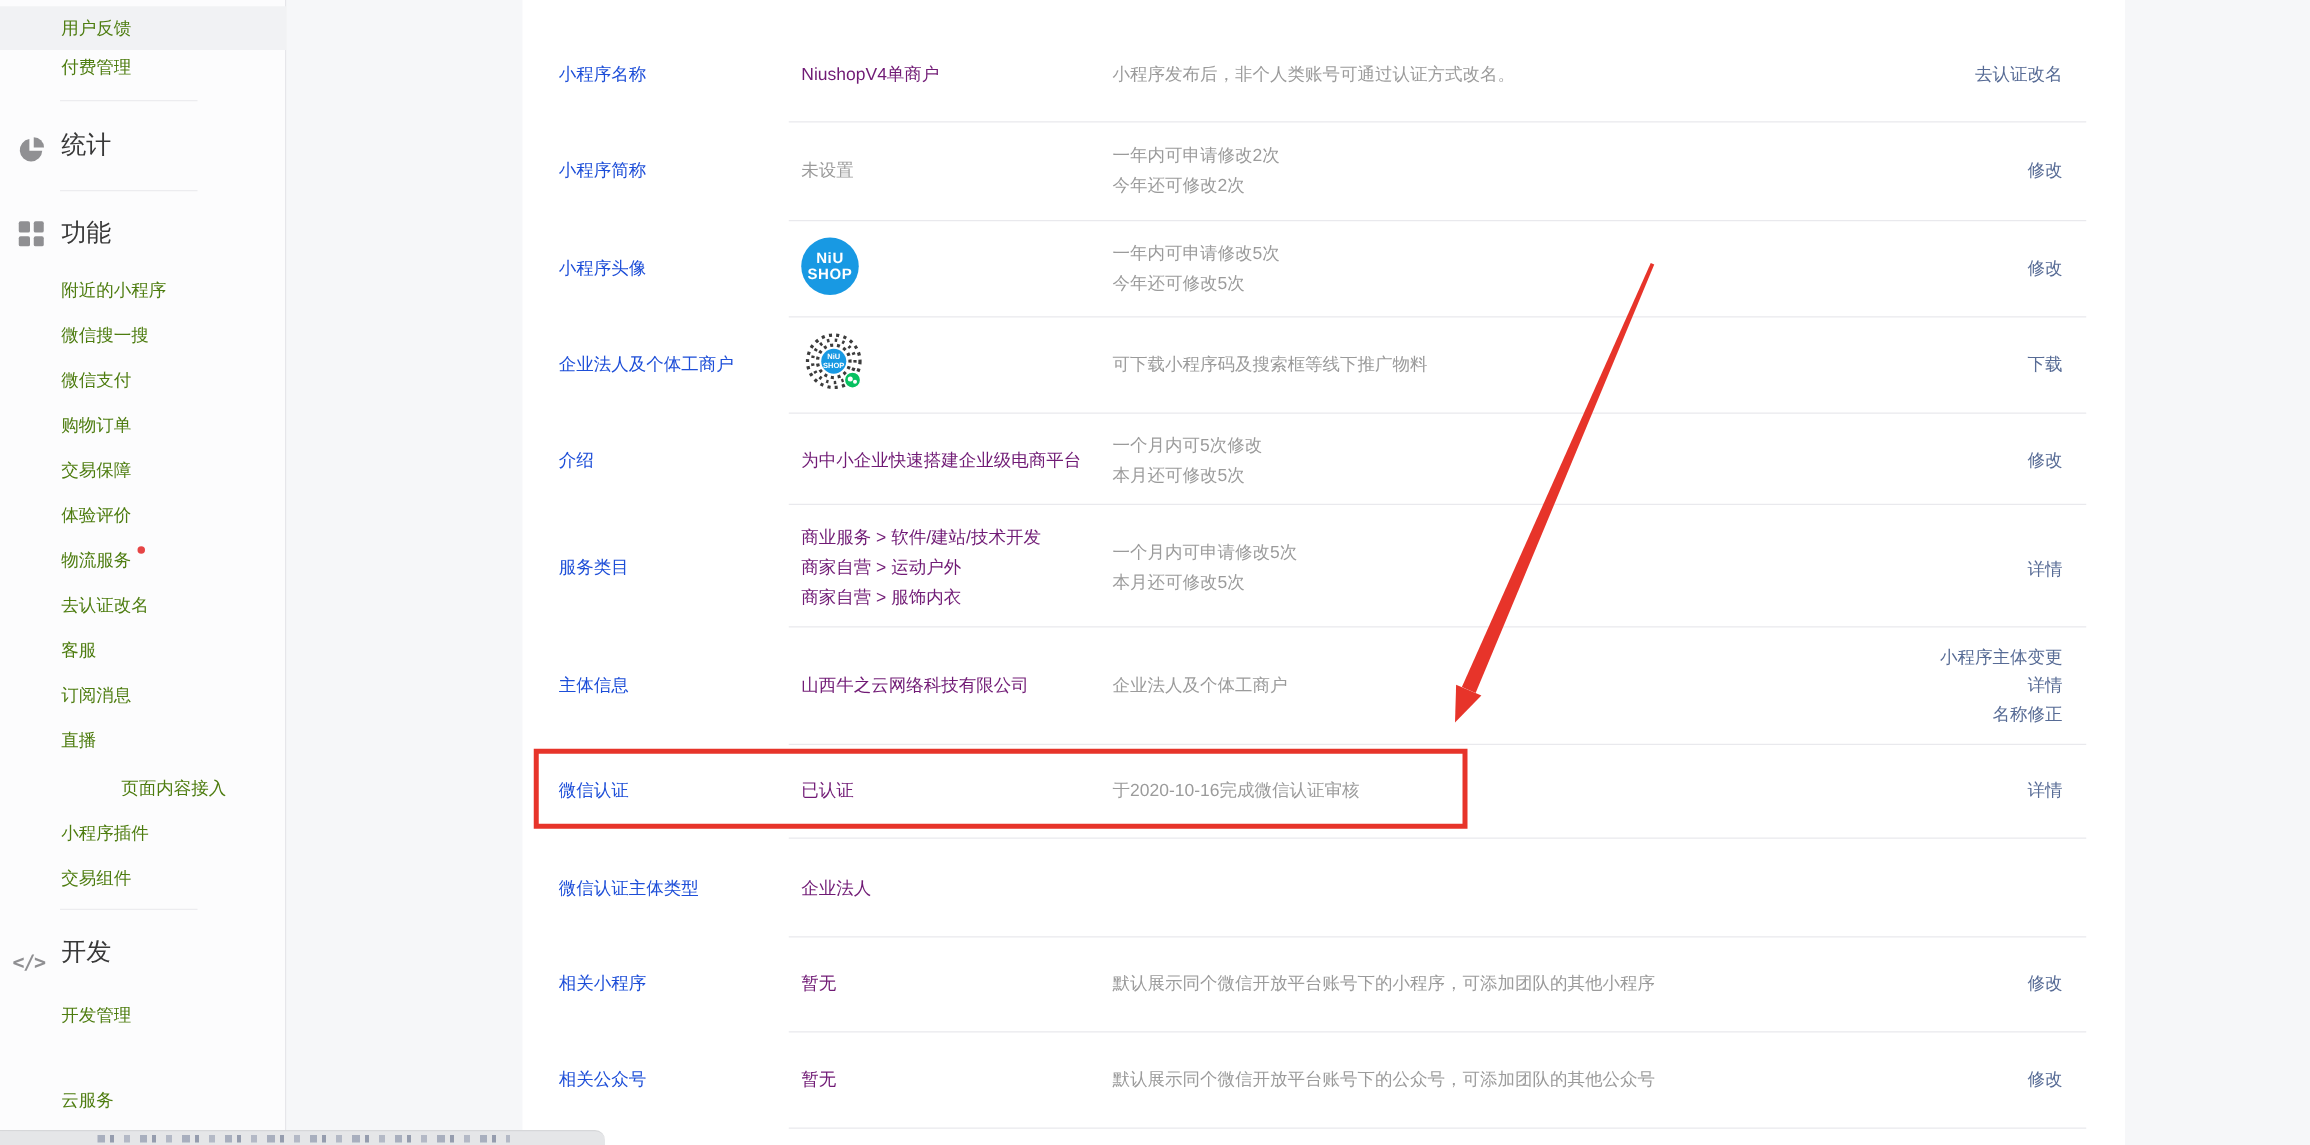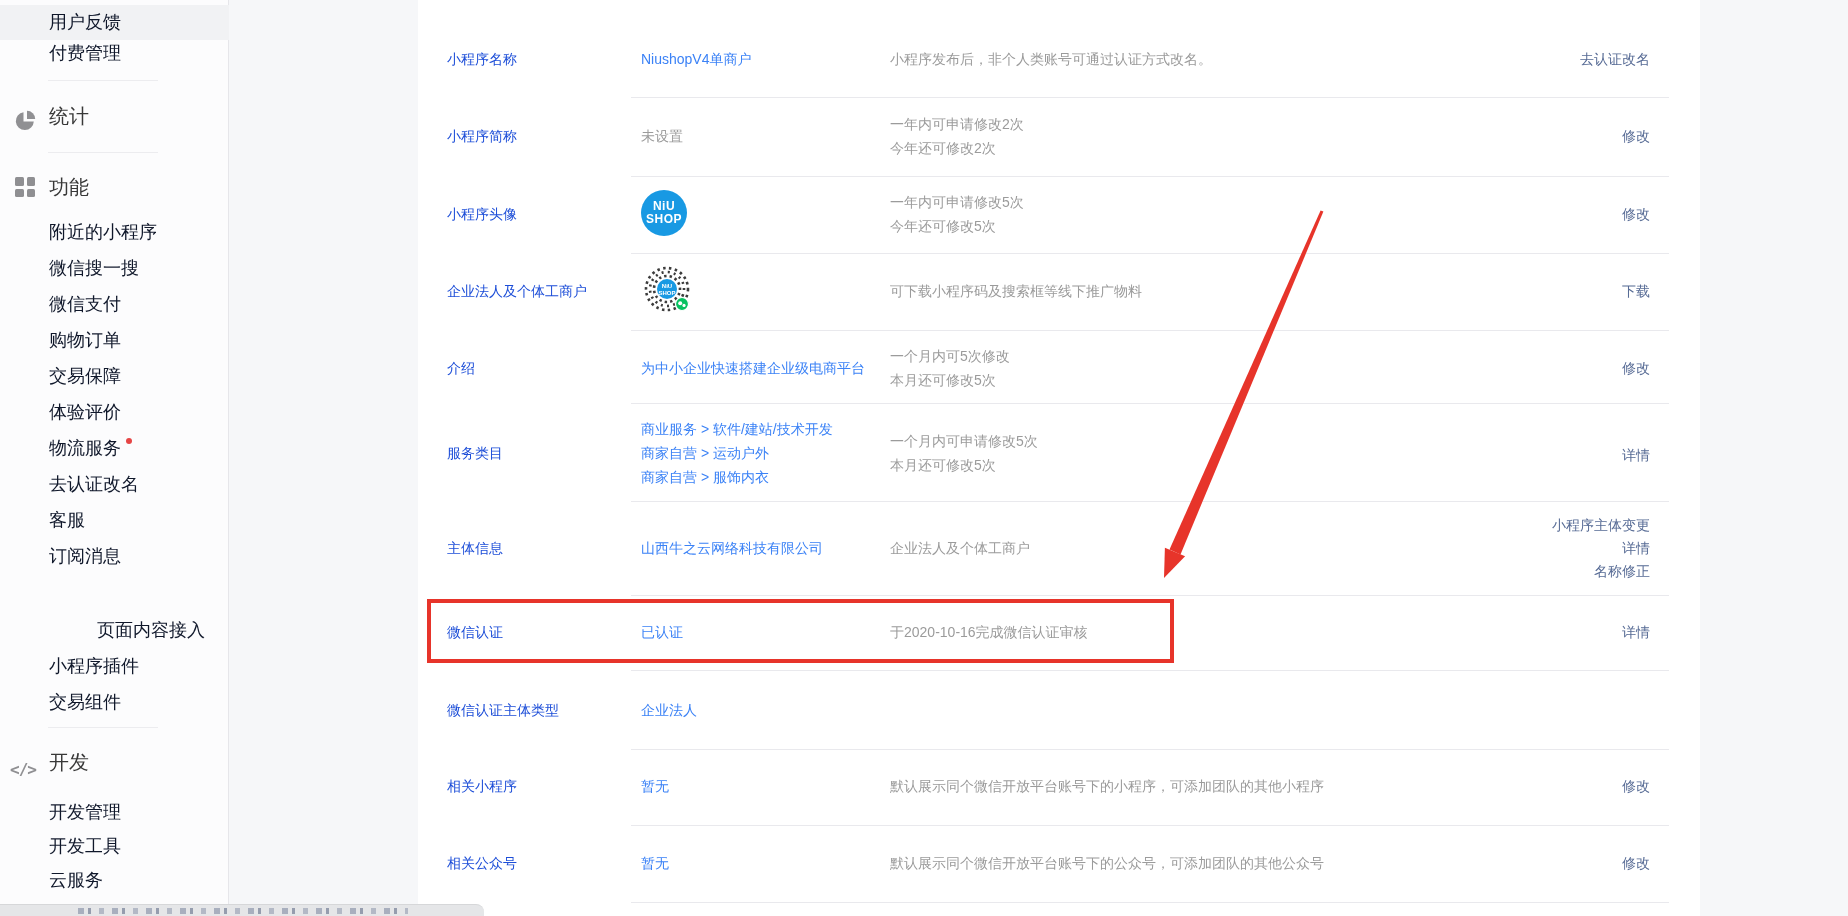--- a/index.html
+++ b/index.html
@@ -4,40 +4,40 @@
 <style>
   html,body{margin:0;padding:0;}
   body{
     width:1848px;height:916px;position:relative;overflow:hidden;
     background:#f6f7f9;
     font-family:"Liberation Sans","DejaVu Sans",sans-serif;
     color:#353535;-webkit-font-smoothing:antialiased;
   }
   
   .sidebar{position:absolute;left:0;top:0;width:229px;height:916px;background:#fcfcfd;border-right:1px solid #e6e6ea;box-sizing:border-box;}
-  .side-item{position:absolute;left:0;width:229px;height:36px;line-height:36px;padding-left:49px;box-sizing:border-box;font-size:18px;color:#0f172a;cursor:pointer;white-space:nowrap;}
+  .side-item{position:absolute;left:0;width:229px;height:36px;line-height:36px;padding-left:49px;box-sizing:border-box;font-size:14px;color:#4d7c0f;cursor:pointer;white-space:nowrap;}
   .side-item.small{height:34px;line-height:34px;}
   .side-item.active{background:#f1f2f4;}
   .side-section{position:absolute;left:0;width:229px;height:40px;line-height:40px;font-size:20px;color:#383838;cursor:pointer;text-align:right;}
   .side-section .sec-label{position:absolute;left:49px;top:0;}
   .side-divider{position:absolute;left:48px;width:110px;height:1px;background:#ececef;}
   .icon-box{position:absolute;left:14px;top:9px;width:22px;height:22px;}
   .grid-icon{position:absolute;left:15px;top:10px;width:20px;height:20px;}
   .grid-icon i{position:absolute;width:8.5px;height:8.5px;background:#8f8f92;border-radius:1.5px;}
   .grid-icon i:nth-child(1){left:0;top:0;}
   .grid-icon i:nth-child(2){right:0;top:0;}
   .grid-icon i:nth-child(3){left:0;bottom:0;}
   .grid-icon i:nth-child(4){right:0;bottom:0;}
   .code-icon{position:absolute;left:10px;top:8px;font-family:"DejaVu Sans Mono","Liberation Mono",monospace;font-size:16px;font-weight:bold;color:#8f8f92;letter-spacing:-1px;}
   .red-dot{display:inline-block;width:6px;height:6px;border-radius:50%;background:#e64545;margin-left:5px;vertical-align:10px;}
   
   .card{position:absolute;left:418px;top:0;width:1282px;height:916px;background:#ffffff;}
   .cell{position:absolute;font-size:14px;line-height:20px;white-space:nowrap;}
   .lab{left:29px;color:#1d4ed8;}
-  .val{left:223px;color:#3b82f6;}
+  .val{left:223px;color:#701a75;}
   .val.muted{color:#9b9b9b;}
   .desc{left:472px;color:#9b9b9b;}
   .act{right:50px;color:#576b95;cursor:pointer;text-align:right;}
   .divider{position:absolute;left:213px;width:1038px;height:1px;background:#e9e9ed;}
   
   .avatar{position:absolute;left:223px;top:190px;width:46px;height:46px;border-radius:50%;background:#1899e3;color:#fff;font-weight:bold;text-align:center;display:flex;flex-direction:column;justify-content:center;letter-spacing:.5px;}
   .avatar span{font-size:12px;line-height:13px;display:block;}
   .qr{position:absolute;left:226px;top:266px;width:46px;height:46px;}
   
   .anno-box{position:absolute;left:427px;top:599px;width:747px;height:64px;border:4px solid #e7342a;box-sizing:border-box;pointer-events:none;}
@@ -85,32 +85,32 @@
   <div class="side-item" style="top:286px;"><span>微信支付</span></div>
   <div class="side-item" style="top:322px;"><span>购物订单</span></div>
   <div class="side-item" style="top:358px;"><span>交易保障</span></div>
   <div class="side-item" style="top:394px;"><span>体验评价</span></div>
   <div class="side-item" style="top:430px;">
     <span>物流服务</span><span class="red-dot"></span>
   </div>
   <div class="side-item" style="top:466px;"><span>去认证改名</span></div>
   <div class="side-item" style="top:502px;"><span>客服</span></div>
   <div class="side-item" style="top:538px;"><span>订阅消息</span></div>
+  <div class="side-item" style="top:574px;"><span>直播</span></div>
   <div class="side-item" style="top:612px;margin-left:48px;"><span>页面内容接入</span></div>
   <div class="side-item" style="top:648px;"><span>小程序插件</span></div>
   <div class="side-item" style="top:684px;"><span>交易组件</span></div>
 
   <div class="side-divider" style="top:727px;"></div>
 
   <div class="side-section" style="top:742px;">
     <span class="code-icon">&lt;/&gt;</span>
     <span class="sec-label">开发</span>
   </div>
   <div class="side-item" style="top:794px;"><span>开发管理</span></div>
-  <div class="side-item" style="top:828px;"><span>开发工具</span></div>
   <div class="side-item" style="top:862px;"><span>云服务</span></div>
 </aside>
 
 <main class="card">
 
   <div>
     <span class="cell lab" style="top:49px;">小程序名称</span>
     <span class="cell val" style="top:49px;">NiushopV4单商户</span>
     <span class="cell desc" style="top:49px;">小程序发布后，非个人类账号可通过认证方式改名。</span>
     <span class="cell act" style="top:49px;">去认证改名</span>

